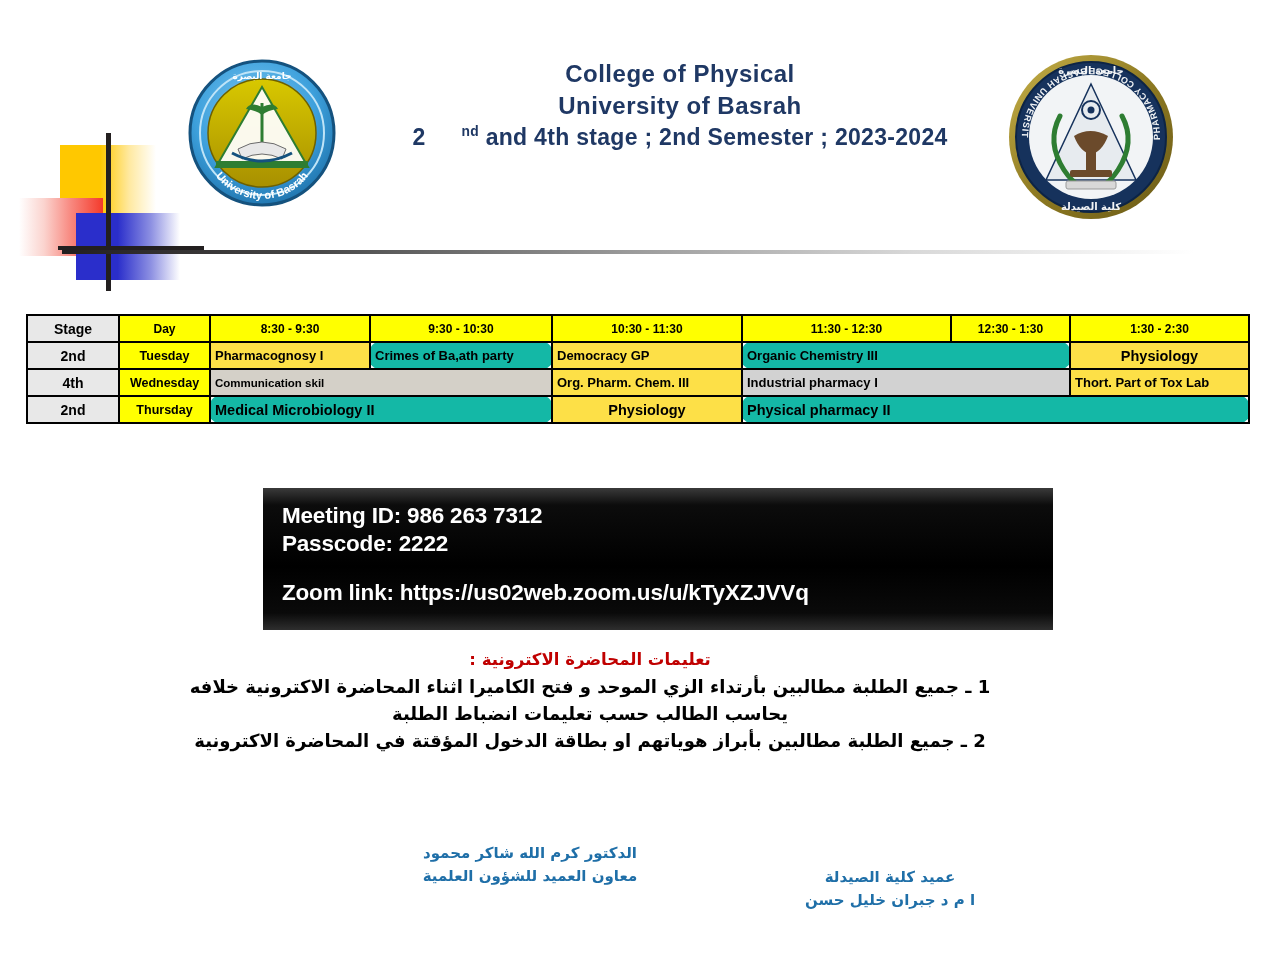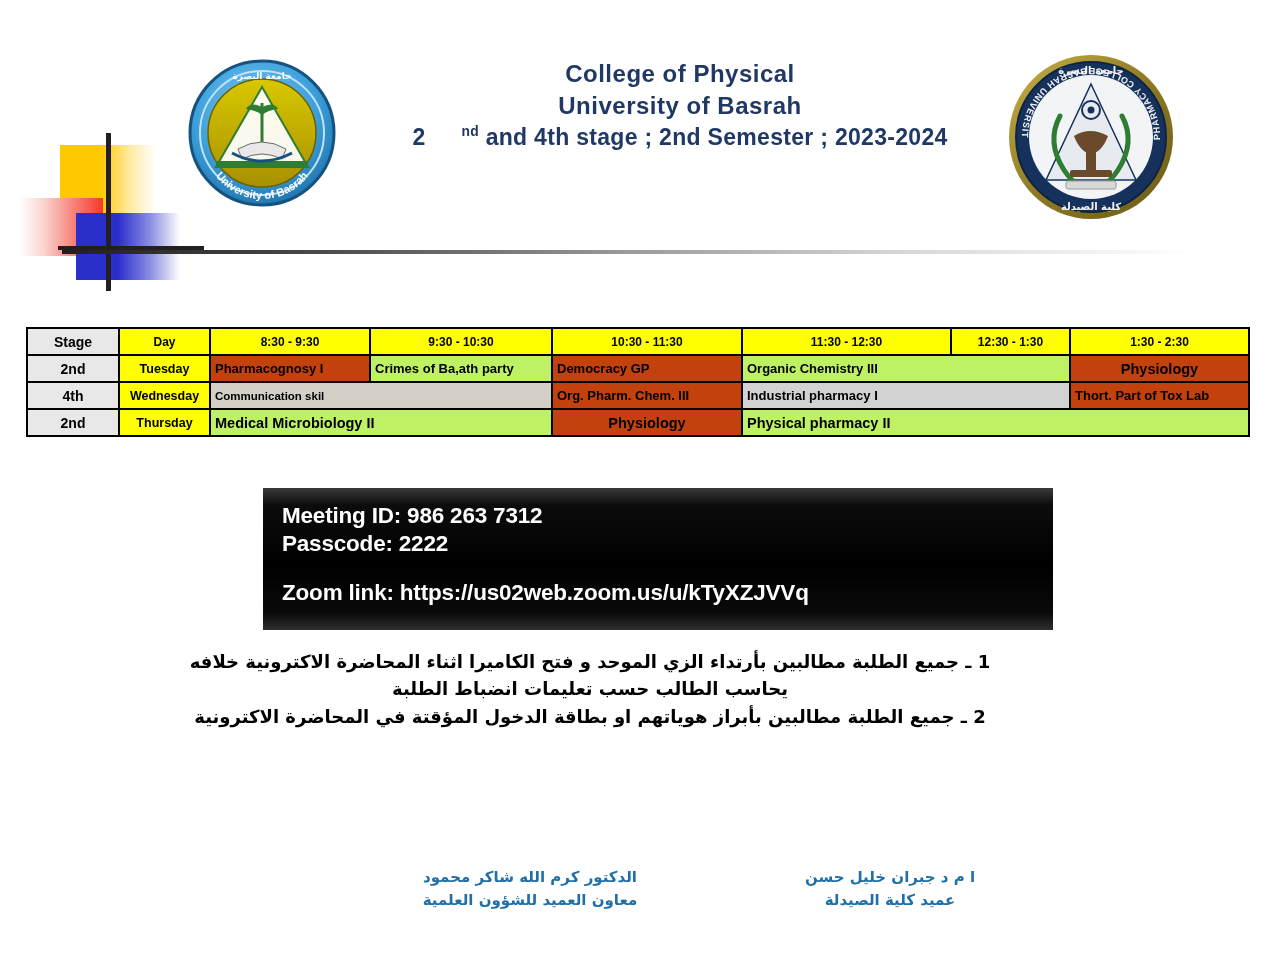--- a/index.html
+++ b/index.html
@@ -89,42 +89,42 @@
   .logo-right {
     position: absolute;
     left: 1008px; top: 48px;
     width: 166px; height: 178px;
   }
 
   
   .sched-wrap {
     position: absolute;
     left: 26px;
-    top: 327px;
+    top: 314px;
     width: 1222px;
   }
   table.sched {
     border-collapse: collapse;
     table-layout: fixed;
     width: 1222px;
     font-size: 12.5px;
   }
   table.sched td {
     border: 2px solid #000;
     height: 25px;
     padding: 0 4px;
     white-space: nowrap;
     overflow: hidden;
     font-weight: bold;
   }
   .hdr-yellow { background: #FFFF00; text-align: center; font-size: 12px; }
   .stage-cell { background: #E8E8E8; text-align: center; font-size: 14px; }
   .day-cell   { background: #FFFF00; text-align: center; font-size: 12.5px; }
-  .c-white  { background: #c2410c; }
-  .c-peach  { background: #bef264; }
+  .c-white  { background: #fde047; }
+  .c-peach  { background: #14b8a6; border-radius: 9px; }
   .c-gray   { background: #D4D0C8; }
   .c-gray2  { background: #D2D2D2; }
   .ta-l { text-align: left; }
   .ta-c { text-align: center; }
   .fw-n { font-weight: normal; }
   .fs-sm { font-size: 11.5px; }
   .fs-md { font-size: 13px; }
   .fs-lg { font-size: 14.5px; }
 
   
@@ -175,21 +175,21 @@
     position: absolute;
     direction: rtl;
     text-align: center;
     color: #1F6FA8;
     font-weight: bold;
     font-size: 15px;
     line-height: 1.55;
     font-family: "DejaVu Sans", "Liberation Sans", sans-serif;
   }
   .sig-right { left: 740px; top: 866px; width: 300px; }
-  .sig-left  { left: 370px; top: 866px; width: 320px; }
+  .sig-left  { left: 370px; top: 842px; width: 320px; }
 </style>
 </head>
 <body>
 
 <div class="deco">
   <div class="deco-yellow"></div>
   <div class="deco-red"></div>
   <div class="deco-blue"></div>
   <div class="deco-vline"></div>
   <div class="deco-hline"></div>
@@ -325,25 +325,26 @@
 </div>
 
 <div class="zoombox">
   <div>Meeting ID: 986 263 7312</div>
   <div>Passcode: 2222</div>
   <div class="gap"></div>
   <div>Zoom link: https://us02web.zoom.us/u/kTyXZJVVq</div>
 </div>
 
 <div class="arabic-block">
+  <div class="ar-heading">تعليمات المحاضرة الاكترونية :</div>
   <div class="ar-line">1 ـ جميع الطلبة مطالبين بأرتداء الزي الموحد و فتح الكاميرا اثناء المحاضرة الاكترونية خلافه</div>
   <div class="ar-line">يحاسب الطالب حسب تعليمات انضباط الطلبة</div>
   <div class="ar-line">2 ـ جميع الطلبة مطالبين بأبراز هوياتهم او بطاقة الدخول المؤقتة في المحاضرة الاكترونية</div>
 </div>
 
 <div class="sig sig-right">
+  <div>عميد كلية الصيدلة</div>
   <div>ا م د جبران خليل حسن</div>
-  <div>عميد كلية الصيدلة</div>
 </div>
 <div class="sig sig-left">
   <div>الدكتور كرم الله شاكر محمود</div>
   <div>معاون العميد للشؤون العلمية</div>
 </div>
 
 </body></html>

